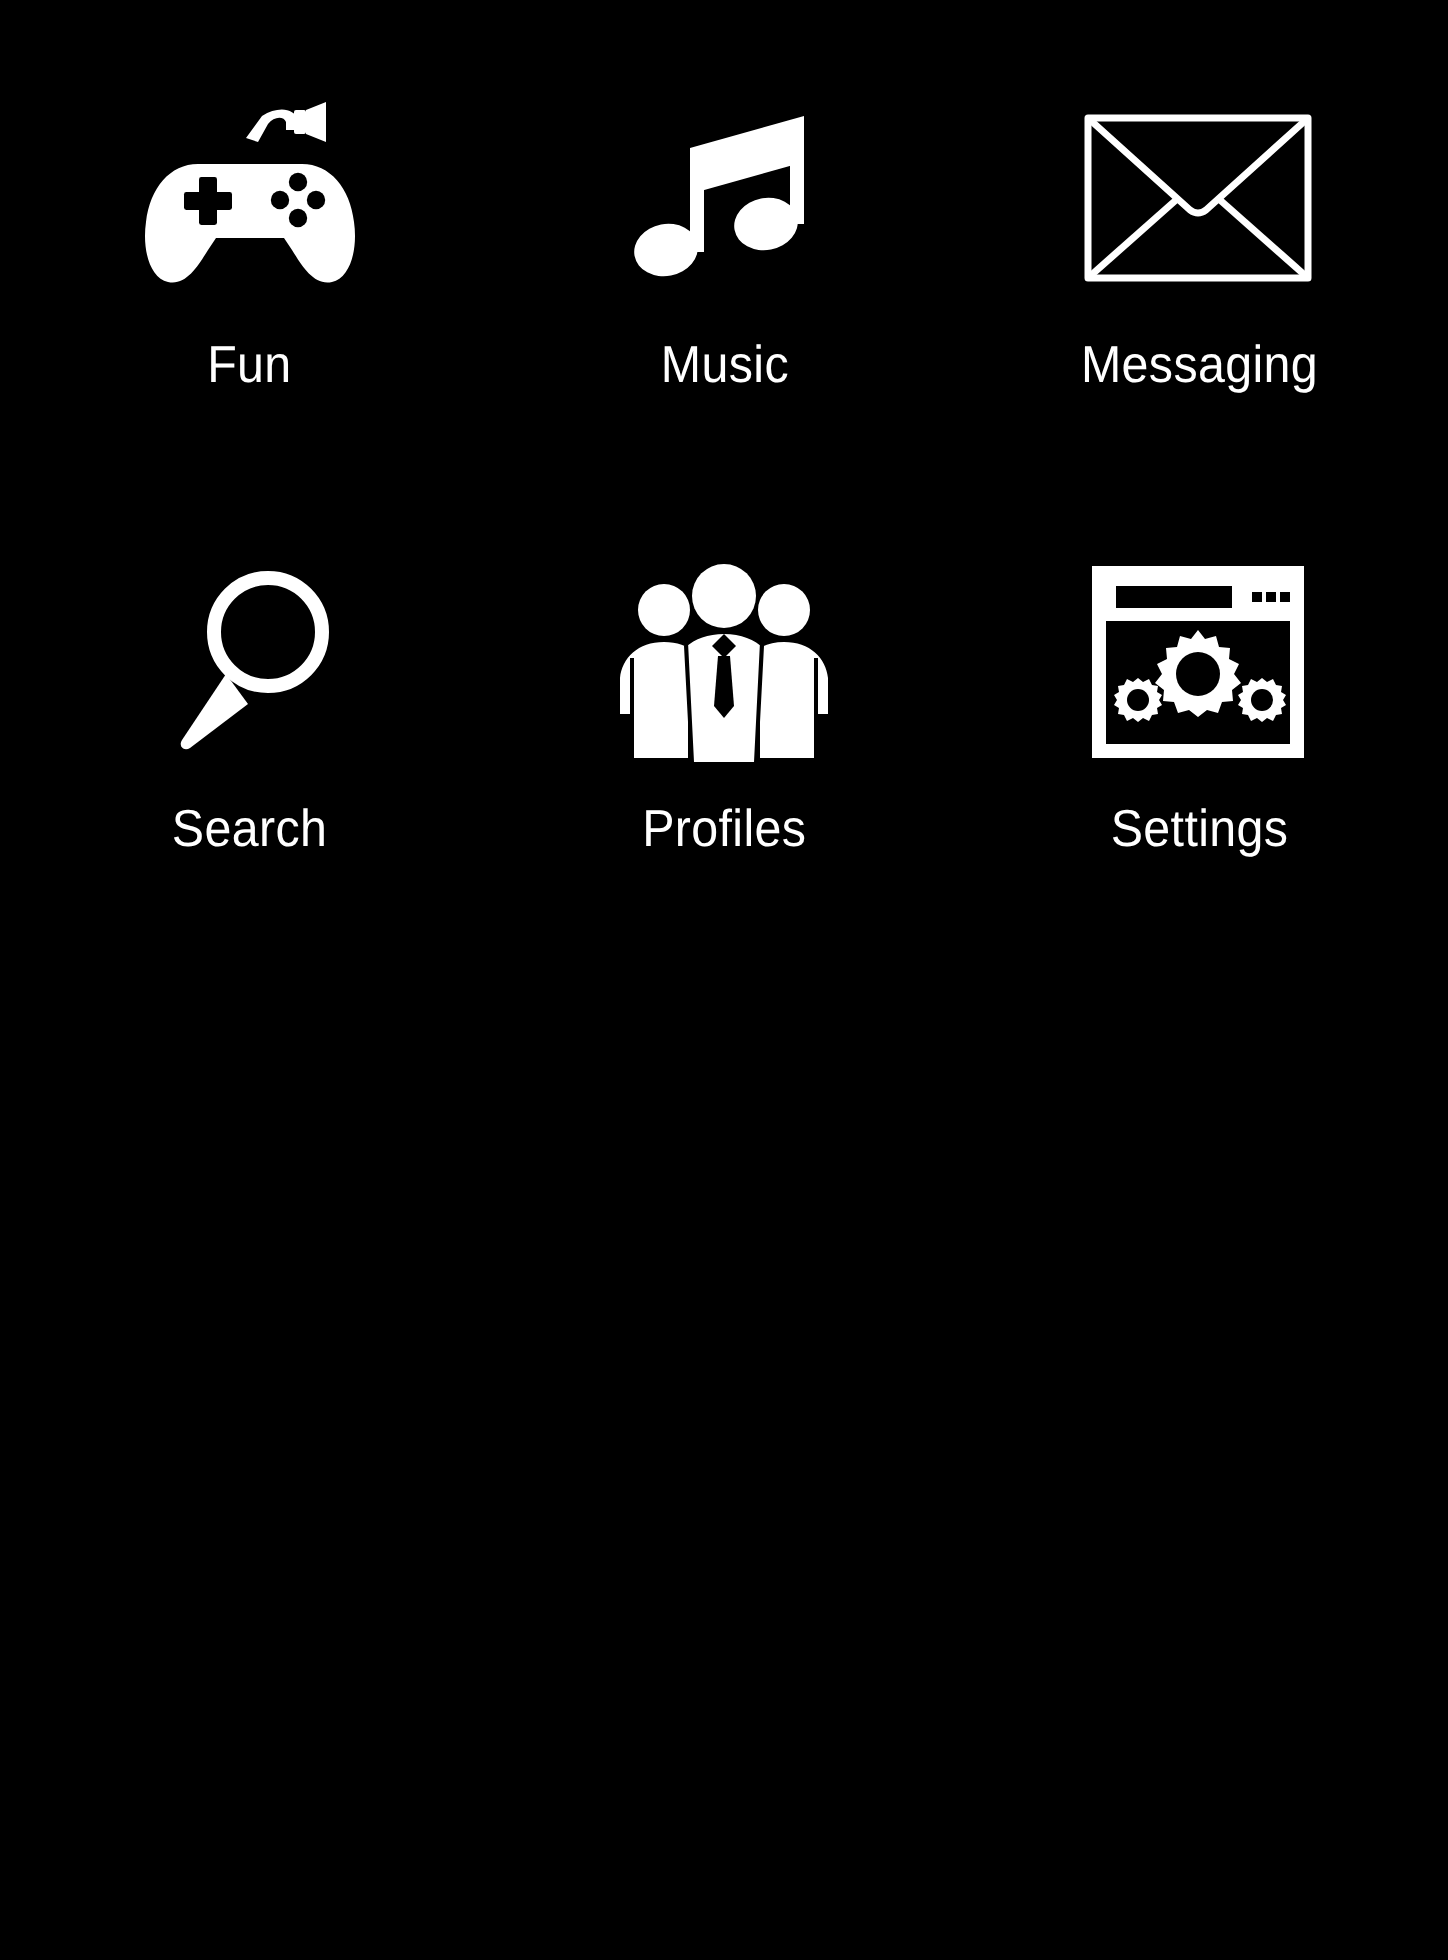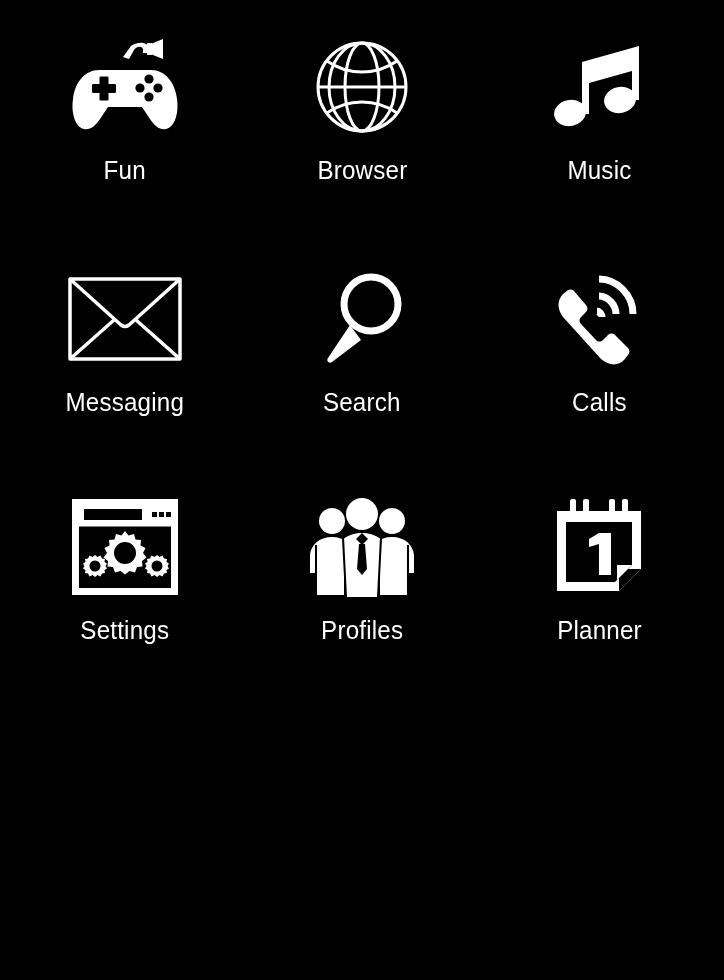--- a/index.html
+++ b/index.html
@@ -14,21 +14,21 @@
     font-family: "Liberation Sans", "DejaVu Sans", sans-serif;
   }
   #app-grid {
     width: 724px;
     height: 980px;
     background: #000000;
     display: grid;
     grid-template-columns: repeat(3, 1fr);
     grid-template-rows: 232px 228px 232px 218px 70px;
     box-sizing: border-box;
-    padding: 13px 6px 0 6px;
+    padding: 25px 6px 0 6px;
   }
   .app-tile {
     display: flex;
     flex-direction: column;
     align-items: center;
     justify-content: flex-start;
     padding-top: 18px;
   }
   .icon-box {
     width: 126px;
@@ -71,33 +71,20 @@
           <circle cx="80" cy="42" r="4.6"></circle>
           <circle cx="80" cy="60" r="4.6"></circle>
           <circle cx="71" cy="51" r="4.6"></circle>
           <circle cx="89" cy="51" r="4.6"></circle>
         </g>
       </svg>
     </div>
     <div class="app-label">Fun</div>
   </div>
 
-  <div class="app-tile">
-    <div class="icon-box">
-      <svg width="100" height="100" viewBox="0 0 100 100" fill="none" stroke="#ffffff" stroke-width="3">
-        <circle cx="50" cy="50" r="44"></circle>
-        <ellipse cx="50" cy="50" rx="17" ry="44"></ellipse>
-        <ellipse cx="50" cy="50" rx="33" ry="44"></ellipse>
-        <line x1="6" y1="50" x2="94" y2="50"></line>
-        <path d="M15 24 C25 31 37 35 50 35 C63 35 75 31 85 24"></path>
-        <path d="M15 76 C25 69 37 65 50 65 C63 65 75 69 85 76"></path>
-      </svg>
-    </div>
-    <div class="app-label">Browser</div>
-  </div>
 
   <div class="app-tile">
     <div class="icon-box">
       <svg width="96" height="98" viewBox="0 0 96 98" fill="#ffffff">
         <path d="M31 24 L88 8 L88 31 L31 47 Z"></path>
         <rect x="31" y="24" width="7" height="52"></rect>
         <rect x="81" y="10" width="7" height="52"></rect>
         <ellipse cx="19" cy="75" rx="16" ry="13" transform="rotate(-11 19 75)"></ellipse>
         <ellipse cx="69" cy="62" rx="16" ry="13" transform="rotate(-11 69 62)"></ellipse>
       </svg>
@@ -121,63 +108,21 @@
     <div class="icon-box">
       <svg width="92" height="98" viewBox="0 0 92 98" fill="none">
         <circle cx="55" cy="34" r="27" stroke="#ffffff" stroke-width="7"></circle>
         <path d="M34 55 L12 88 C10 91 13 94 16 92 L45 70 Z" fill="#ffffff"></path>
       </svg>
     </div>
     <div class="app-label">Search</div>
   </div>
 
 
-  <div class="app-tile">
-    <div class="icon-box">
-      <svg width="100" height="104" viewBox="0 0 100 104" fill="none">
-        <g fill="#ffffff">
-          <path d="M14 27 C8 33 8 42 14 50 L52 92 C60 99 69 99 75 93 L79 88 C81 86 81 83 79 81 L66 68 C64 66 61 66 59 68 L54 73 C52 75 49 75 47 73 L32 57 C30 55 30 52 32 50 L37 45 C39 43 39 40 37 38 L25 24 C23 22 20 22 18 24 Z"></path>
-        </g>
-        <g stroke="#ffffff" stroke-width="7" stroke-linecap="butt">
-          <path d="M50 12 C68 12 84 28 84 47"></path>
-          <path d="M50 29 C59 29 67 38 67 47"></path>
-          <path d="M50 46 C51 46 51 46 51 47"></path>
-        </g>
-        <g stroke="#ffffff" stroke-width="7" fill="none">
-          <path d="M48 44 C50 44 53 47 53 50"></path>
-        </g>
-      </svg>
-    </div>
-    <div class="app-label">Calls</div>
-  </div>
 
-
-  <div class="app-tile">
-    <div class="icon-box">
-      <svg width="106" height="96" viewBox="0 0 106 96" fill="none">
-        <rect x="3.5" y="3.5" width="99" height="89" stroke="#ffffff" stroke-width="7"></rect>
-        <rect x="3.5" y="3.5" width="99" height="24" fill="#ffffff"></rect>
-        <rect x="12" y="10" width="58" height="11" fill="#000000"></rect>
-        <g fill="#000000">
-          <rect x="80" y="13" width="5" height="5"></rect>
-          <rect x="87" y="13" width="5" height="5"></rect>
-          <rect x="94" y="13" width="5" height="5"></rect>
-        </g>
-        <g fill="#ffffff">
-          <path d="M53 32 L56.5 36.5 L62 35 L63.5 40.5 L69 41 L68.5 46.5 L73.5 49 L71 54 L74.5 58.5 L70 62 L70.5 67.5 L65 68 L63 73.5 L57.5 72 L53 75.5 L48.5 72 L43 73.5 L41 68 L35.5 67.5 L36 62 L31.5 58.5 L35 54 L32.5 49 L37.5 46.5 L37 41 L42.5 40.5 L44 35 L49.5 36.5 Z"></path>
-          <circle cx="53" cy="54" r="11" fill="#000000"></circle>
-          <path d="M23 56 L25.5 58 L28.5 56.5 L30 59.5 L33 60 L32.5 63 L35 64.5 L33.5 67 L35 69.5 L32.5 71 L33 74 L30 74.5 L28.5 77.5 L25.5 76 L23 78 L20.5 76 L17.5 77.5 L16 74.5 L13 74 L13.5 71 L11 69.5 L12.5 67 L11 64.5 L13.5 63 L13 60 L16 59.5 L17.5 56.5 L20.5 58 Z"></path>
-          <circle cx="23" cy="67" r="5.5" fill="#000000"></circle>
-          <path d="M85 56 L87.5 58 L90.5 56.5 L92 59.5 L95 60 L94.5 63 L97 64.5 L95.5 67 L97 69.5 L94.5 71 L95 74 L92 74.5 L90.5 77.5 L87.5 76 L85 78 L82.5 76 L79.5 77.5 L78 74.5 L75 74 L75.5 71 L73 69.5 L74.5 67 L73 64.5 L75.5 63 L75 60 L78 59.5 L79.5 56.5 L82.5 58 Z"></path>
-          <circle cx="85" cy="67" r="5.5" fill="#000000"></circle>
-        </g>
-      </svg>
-    </div>
-    <div class="app-label">Settings</div>
-  </div>
 
   <div class="app-tile">
     <div class="icon-box">
       <svg width="112" height="100" viewBox="0 0 112 100" fill="#ffffff">
 
         <circle cx="26" cy="24" r="13"></circle>
         <path d="M26 40 C13 40 5 48 4 58 L4 76 L11 76 L11 98 L41 98 L41 76 L48 76 L48 58 C47 48 39 40 26 40 Z"></path>
 
         <circle cx="86" cy="24" r="13"></circle>
         <path d="M86 40 C99 40 107 48 108 58 L108 76 L101 76 L101 98 L71 98 L71 76 L64 76 L64 58 C65 48 73 40 86 40 Z"></path>
@@ -190,36 +135,41 @@
           <path d="M38 40 L40 80 L41 100 L38 100 L38 80 L36 42 Z"></path>
           <path d="M74 40 L72 80 L71 100 L74 100 L74 80 L76 42 Z"></path>
           <path d="M11 48 L11 98 L9 98 L9 48 Z"></path>
           <path d="M101 48 L101 98 L103 98 L103 48 Z"></path>
         </g>
       </svg>
     </div>
     <div class="app-label">Profiles</div>
   </div>
 
-
   <div class="app-tile">
     <div class="icon-box">
-      <svg width="100" height="100" viewBox="0 0 100 100" fill="#ffffff">
-
-        <rect x="21" y="2" width="6" height="18" rx="2"></rect>
-        <rect x="34" y="2" width="6" height="18" rx="2"></rect>
-        <rect x="60" y="2" width="6" height="18" rx="2"></rect>
-        <rect x="73" y="2" width="6" height="18" rx="2"></rect>
-
-        <path d="M8 14 L92 14 L92 72 L70 94 L8 94 Z"></path>
-        <path d="M17 25 L83 25 L83 68 L66 85 L17 85 Z" fill="#000000"></path>
-        <path d="M92 72 L70 72 L70 94 Z" fill="#000000"></path>
-        <path d="M83 68 L68 68 L68 83 Z" fill="#ffffff"></path>
-
-        <path d="M50 36 L62 36 L62 78 L50 78 L50 47 L40 50 L40 42 Z"></path>
+      <svg width="106" height="96" viewBox="0 0 106 96" fill="none">
+        <rect x="3.5" y="3.5" width="99" height="89" stroke="#ffffff" stroke-width="7"></rect>
+        <rect x="3.5" y="3.5" width="99" height="24" fill="#ffffff"></rect>
+        <rect x="12" y="10" width="58" height="11" fill="#000000"></rect>
+        <g fill="#000000">
+          <rect x="80" y="13" width="5" height="5"></rect>
+          <rect x="87" y="13" width="5" height="5"></rect>
+          <rect x="94" y="13" width="5" height="5"></rect>
+        </g>
+        <g fill="#ffffff">
+          <path d="M53 32 L56.5 36.5 L62 35 L63.5 40.5 L69 41 L68.5 46.5 L73.5 49 L71 54 L74.5 58.5 L70 62 L70.5 67.5 L65 68 L63 73.5 L57.5 72 L53 75.5 L48.5 72 L43 73.5 L41 68 L35.5 67.5 L36 62 L31.5 58.5 L35 54 L32.5 49 L37.5 46.5 L37 41 L42.5 40.5 L44 35 L49.5 36.5 Z"></path>
+          <circle cx="53" cy="54" r="11" fill="#000000"></circle>
+          <path d="M23 56 L25.5 58 L28.5 56.5 L30 59.5 L33 60 L32.5 63 L35 64.5 L33.5 67 L35 69.5 L32.5 71 L33 74 L30 74.5 L28.5 77.5 L25.5 76 L23 78 L20.5 76 L17.5 77.5 L16 74.5 L13 74 L13.5 71 L11 69.5 L12.5 67 L11 64.5 L13.5 63 L13 60 L16 59.5 L17.5 56.5 L20.5 58 Z"></path>
+          <circle cx="23" cy="67" r="5.5" fill="#000000"></circle>
+          <path d="M85 56 L87.5 58 L90.5 56.5 L92 59.5 L95 60 L94.5 63 L97 64.5 L95.5 67 L97 69.5 L94.5 71 L95 74 L92 74.5 L90.5 77.5 L87.5 76 L85 78 L82.5 76 L79.5 77.5 L78 74.5 L75 74 L75.5 71 L73 69.5 L74.5 67 L73 64.5 L75.5 63 L75 60 L78 59.5 L79.5 56.5 L82.5 58 Z"></path>
+          <circle cx="85" cy="67" r="5.5" fill="#000000"></circle>
+        </g>
       </svg>
     </div>
-    <div class="app-label">Planner</div>
+    <div class="app-label">Settings</div>
   </div>
+
+
 
   <div class="spacer-row"></div>
 
 </div>
 
 </body></html>

